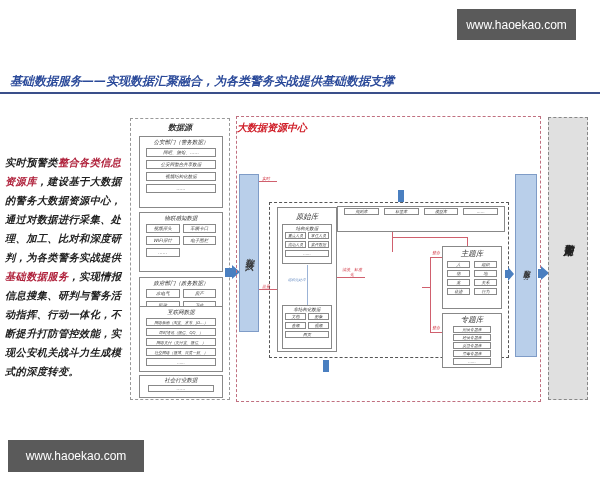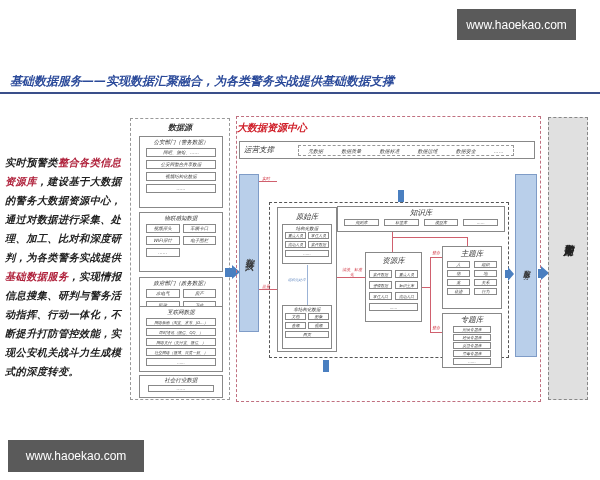--- a/index.html
+++ b/index.html
@@ -101,31 +101,20 @@
     </div>
   </div>
 </div>
 
 <div class="abs arrow-body" style="left:225px;top:268px;width:8px;height:9px;"></div>
 <div class="abs arrow-right" style="left:232px;top:265px;"></div>
 
 <div class="abs center dashed-red">
   <div class="center-title">大数据资源中心</div>
 
-  <div class="abs box" style="left:2px;top:24px;width:296px;height:18px;">
-    <div class="abs" style="left:4px;top:3px;font-size:7.5px;color:#333;">运营支撑</div>
-    <div class="abs dashed-gray" style="left:58px;top:3px;width:216px;height:11px;display:flex;justify-content:space-around;align-items:center;font-size:5px;color:#444;">
-      <span>元数据</span>
-      <span>数据质量</span>
-      <span>数据标准</span>
-      <span>数据运维</span>
-      <span>数据安全</span>
-      <span>……</span>
-    </div>
-  </div>
 
   <div class="abs bar-blue" style="left:2px;top:57px;width:20px;height:158px;display:flex;align-items:center;justify-content:center;">
     <span class="vtext">数据接入</span>
   </div>
 
   <div class="abs bar-blue" style="left:278px;top:57px;width:22px;height:183px;display:flex;align-items:center;justify-content:center;">
     <span class="vtext" style="font-size:7px;">数据服务</span>
   </div>
 
   <div class="abs redline" style="left:22px;top:64px;width:18px;height:1px;"></div>
@@ -160,35 +149,22 @@
         <div class="cell" style="height:7px;font-size:4px;">音频</div>
         <div class="cell" style="height:7px;font-size:4px;">视频</div>
         <div class="cell" style="height:7px;font-size:4px;grid-column:span 2;">网页</div>
       </div>
     </div>
   </div>
 
   <div class="abs redline" style="left:100px;top:160px;width:28px;height:1px;"></div>
   <div class="abs redtxt" style="left:104px;top:150px;width:22px;text-align:center;">清洗、标准化</div>
 
-  <div class="abs box" style="left:128px;top:135px;width:57px;height:70px;">
-    <div style="text-align:center;font-size:7.5px;margin-top:3px;">资源库</div>
-    <div style="display:grid;grid-template-columns:1fr 1fr;gap:3px;padding:4px 3px 0;">
-      <div class="cell" style="height:8px;font-size:3.8px;">案件数据</div>
-      <div class="cell" style="height:8px;font-size:3.8px;">重点人员</div>
-      <div class="cell" style="height:8px;font-size:3.8px;">警情数据</div>
-      <div class="cell" style="height:8px;font-size:3.8px;">标识主库</div>
-      <div class="cell" style="height:8px;font-size:3.8px;">常住人口</div>
-      <div class="cell" style="height:8px;font-size:3.8px;">流动人口</div>
-      <div class="cell" style="height:8px;font-size:3.8px;grid-column:span 2;">……</div>
-    </div>
-  </div>
 
   <div class="abs box" style="left:100px;top:89px;width:168px;height:26px;">
-    <div style="text-align:center;font-size:7.5px;margin-top:1px;">知识库</div>
     <div style="display:grid;grid-template-columns:repeat(4,1fr);gap:5px;padding:1px 6px 0;">
       <div class="cell" style="height:7px;font-size:4px;">规则库</div>
       <div class="cell" style="height:7px;font-size:4px;">标签库</div>
       <div class="cell" style="height:7px;font-size:4px;">模型库</div>
       <div class="cell" style="height:7px;font-size:4px;">……</div>
     </div>
   </div>
 
   <div class="abs" style="left:100px;top:100px;width:0;border-top:1px dashed #c07080;"></div>
 

